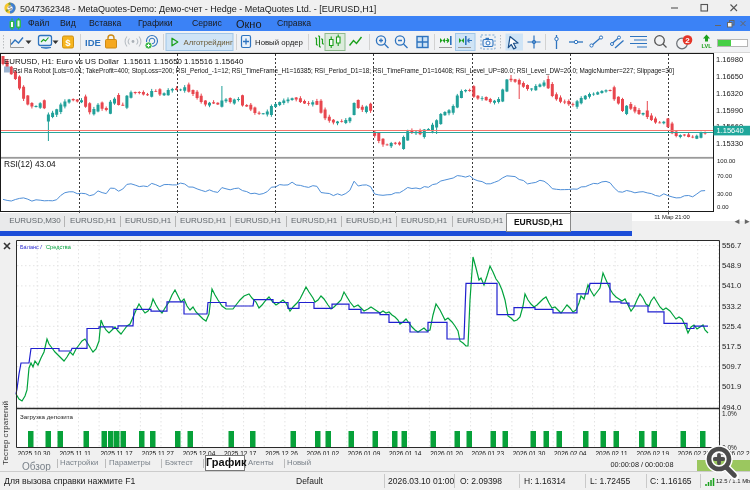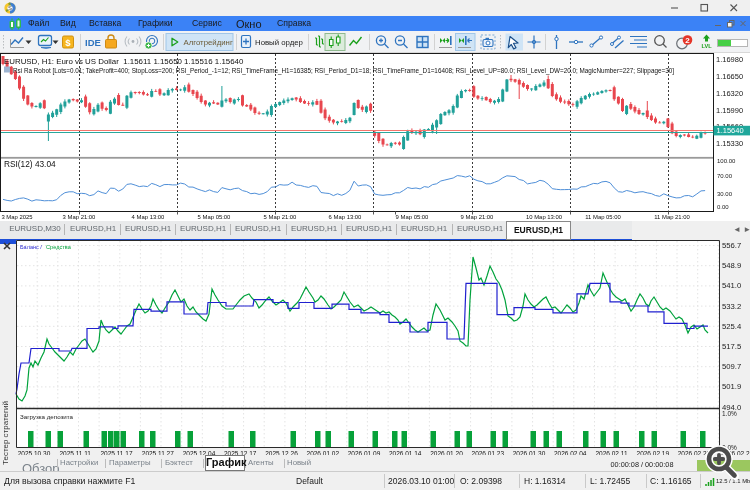--- a/index.html
+++ b/index.html
@@ -8,20 +8,21 @@
 </style></head>
 <body>
 <div class="abs" style="left:0;top:0;width:750px;height:16px;background:#f0f0f0">
 <svg class="abs" style="left:4px;top:2px" width="12" height="12">
       <circle cx="6" cy="6" r="5.6" fill="#f6c62d"></circle>
       <path d="M6 .4a5.6 5.6 0 010 11.2z" fill="#3f7fd2"></path>
       <path d="M2 9a5.6 5.6 0 003-8.3" fill="none" stroke="#8a9c28" stroke-width="2"></path>
       <circle cx="6" cy="6" r="2.6" fill="#fff"></circle>
       <text x="6" y="8.3" font-size="6" text-anchor="middle" fill="#444" font-family="Liberation Sans">S</text>
     </svg>
+<div class="abs" style="left:20px;top:3.5px;font-size:9px;color:#1b1b1b">5047362348 - MetaQuotes-Demo: Демо-счет - Hedge - MetaQuotes Ltd. - [EURUSD,H1]</div>
 <svg class="abs" style="left:660px;top:0" width="90" height="16">
       <path d="M11 8h7" stroke="#555" stroke-width="1.1"></path>
       <rect x="41" y="4.5" width="6.5" height="6.5" fill="none" stroke="#555" stroke-width="1.1"></rect>
       <path d="M70.5 4.5l6.5 6.5M77 4.5l-6.5 6.5" stroke="#555" stroke-width="1.1"></path>
     </svg>
 </div>
 <div class="abs" style="left:0;top:16px;width:750px;height:15px;background:#3b82f6">
 <svg class="abs" style="left:9px;top:18px;top:2px" width="13" height="12">
       <rect x="0.5" y="2.5" width="5" height="8" rx="1.6" fill="#2eb94e"></rect>
       <rect x="2" y="4" width="2" height="5" fill="#fff"></rect>
@@ -173,21 +174,21 @@
 <text x="412" y="165.5" font-size="5.9" fill="#111" text-anchor="middle">9 Мар 05:00</text>
 <text x="477" y="165.5" font-size="5.9" fill="#111" text-anchor="middle">9 Мар 21:00</text>
 <text x="544" y="165.5" font-size="5.9" fill="#111" text-anchor="middle">10 Мар 13:00</text>
 <text x="603" y="165.5" font-size="5.9" fill="#111" text-anchor="middle">11 Мар 05:00</text>
 <text x="672" y="165.5" font-size="5.9" fill="#111" text-anchor="middle">11 Мар 21:00</text>
 <text x="4" y="10.5" font-size="7.9" fill="#111">EURUSD, H1: Euro vs US Dollar&nbsp;&nbsp;1.15611 1.15650 1.15516 1.15640</text>
 <text x="13" y="20" font-size="6.6" fill="#111" textLength="661" lengthAdjust="spacingAndGlyphs">Rsi Ra Robot [Lots=0.01; TakeProfit=400; StopLoss=200; RSI_Period_-1=12; RSI_TimeFrame_H1=16385; RSI_Period_D1=18; RSI_TimeFrame_D1=16408; RSI_Level_UP=80.0; RSI_Level_DW=20.0; MagicNumber=227; Slippage=30]</text>
 <rect x="4" y="13.5" width="6" height="6" fill="#9db4d0"></rect>
 <text x="4" y="114" font-size="8.3" fill="#111">RSI(12) 43.04</text>
 </svg>
-<div class="abs" style="left:0;top:221px;width:632px;height:18px;background:#e9eaeb;border-bottom:5px solid #1d4ed8">
+<div class="abs" style="left:0;top:213px;width:632px;height:18px;background:#e9eaeb;border-bottom:5px solid #1d4ed8">
 <div class="abs" style="left:8px;top:3px;width:54px;text-align:center;font-size:8px;color:#62686e">EURUSD,M30</div>
 <div class="abs" style="left:66px;top:3px;width:54px;text-align:center;font-size:8px;color:#62686e">EURUSD,H1</div>
 <div class="abs" style="left:121px;top:3px;width:54px;text-align:center;font-size:8px;color:#62686e">EURUSD,H1</div>
 <div class="abs" style="left:176px;top:3px;width:54px;text-align:center;font-size:8px;color:#62686e">EURUSD,H1</div>
 <div class="abs" style="left:231px;top:3px;width:54px;text-align:center;font-size:8px;color:#62686e">EURUSD,H1</div>
 <div class="abs" style="left:287px;top:3px;width:54px;text-align:center;font-size:8px;color:#62686e">EURUSD,H1</div>
 <div class="abs" style="left:342px;top:3px;width:54px;text-align:center;font-size:8px;color:#62686e">EURUSD,H1</div>
 <div class="abs" style="left:397px;top:3px;width:54px;text-align:center;font-size:8px;color:#62686e">EURUSD,H1</div>
 <div class="abs" style="left:453px;top:3px;width:54px;text-align:center;font-size:8px;color:#62686e">EURUSD,H1</div>
 <div class="abs" style="left:64px;top:3px;width:1px;height:11px;background:#b5b5b5"></div>
@@ -238,21 +239,21 @@
 <text x="487.8" y="218" font-size="6.5" fill="#111" text-anchor="middle">2026.01.23</text>
 <text x="529.0" y="218" font-size="6.5" fill="#111" text-anchor="middle">2026.01.30</text>
 <text x="570.2" y="218" font-size="6.5" fill="#111" text-anchor="middle">2026.02.04</text>
 <text x="611.5" y="218" font-size="6.5" fill="#111" text-anchor="middle">2026.02.11</text>
 <text x="652.8" y="218" font-size="6.5" fill="#111" text-anchor="middle">2026.02.19</text>
 <text x="694.0" y="218" font-size="6.5" fill="#111" text-anchor="middle">2026.02.25</text>
 <text x="737" y="218" font-size="6.5" fill="#111" text-anchor="middle">2026.02.27</text>
 <path d="M4 5l6 6M10 5l-6 6" stroke="#333" stroke-width="1.6"></path>
 </svg>
 <div class="abs" style="left:0;top:455px;width:750px;height:16px;background:#f0f0f0">
-<div class="abs" style="left:22px;top:6px;font-size:13px;color:#7a828a">Обзор</div>
+<div class="abs" style="left:22px;top:6px;font-size:10px;color:#7a828a">Обзор</div>
 <div class="abs" style="left:60px;top:3px;font-size:7.8px;color:#7a828a">Настройки</div>
 <div class="abs" style="left:109px;top:3px;font-size:7.8px;color:#7a828a">Параметры</div>
 <div class="abs" style="left:165px;top:3px;font-size:7.8px;color:#7a828a">Бэктест</div>
 <div class="abs" style="left:248px;top:3px;font-size:7.8px;color:#7a828a">Агенты</div>
 <div class="abs" style="left:287px;top:3px;font-size:7.8px;color:#7a828a">Новый</div>
 <div class="abs" style="left:56.5px;top:4px;width:1px;height:9px;background:#bbb"></div>
 <div class="abs" style="left:105px;top:4px;width:1px;height:9px;background:#bbb"></div>
 <div class="abs" style="left:160.5px;top:4px;width:1px;height:9px;background:#bbb"></div>
 <div class="abs" style="left:203px;top:4px;width:1px;height:9px;background:#bbb"></div>
 <div class="abs" style="left:245px;top:4px;width:1px;height:9px;background:#bbb"></div>

